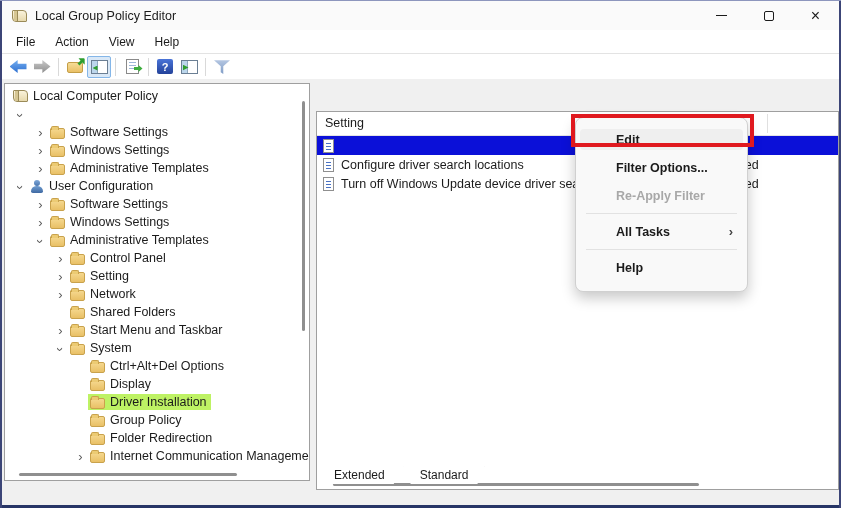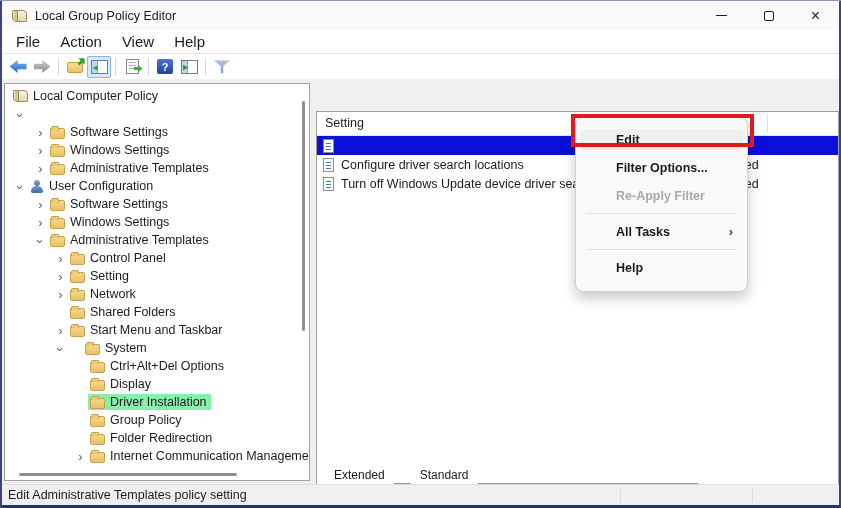--- a/index.html
+++ b/index.html
@@ -10,21 +10,21 @@
   .titlebar{position:absolute;left:2px;top:1px;width:837px;height:29px;background:#fafafa;display:flex;align-items:center;}
   .app-icon{margin-left:10px;}
   .title-text{margin-left:8px;font-size:12.5px;color:#1b1b1b;}
   .win-controls{position:absolute;right:0;top:0;height:29px;display:flex;}
   .win-btn{width:47px;height:29px;display:flex;align-items:center;justify-content:center;color:#1b1b1b;}
   .glyph-min{width:11px;height:1px;background:#1b1b1b;}
   .glyph-max{width:10px;height:10px;border:1.2px solid #1b1b1b;border-radius:2px;}
   .glyph-close{font-size:16px;line-height:1;}
   
   .menubar{position:absolute;left:2px;top:30px;width:837px;height:23px;background:#fff;display:flex;align-items:center;padding-left:6px;}
-  .menu-item{font-size:15px;color:#1b1b1b;padding:2px 8px;margin-right:4px;}
+  .menu-item{font-size:12px;color:#1b1b1b;padding:2px 8px;margin-right:4px;}
   
   .toolbar{position:absolute;left:2px;top:53px;width:837px;height:26px;background:#fff;border-top:1px solid #e3e3e3;display:flex;align-items:center;padding-left:4px;}
   .tb-btn{width:24px;height:22px;display:flex;align-items:center;justify-content:center;position:relative;border:1px solid transparent;border-radius:2px;}
   .tb-btn.active{background:#d9e8f7;border-color:#84b6e8;}
   .tb-sep{width:1px;height:18px;background:#d9d9d9;margin:0 4px;}
   .arrow-left{width:17px;height:13px;background:linear-gradient(#74aef0,#2d6fd0);clip-path:polygon(0 50%,48% 0,48% 28%,100% 28%,100% 72%,48% 72%,48% 100%);}
   .arrow-right{width:17px;height:13px;background:linear-gradient(#c9c9c9,#8e8e8e);clip-path:polygon(100% 50%,52% 0,52% 28%,0 28%,0 72%,52% 72%,52% 100%);}
   .tb-doc{width:13px;height:15px;background:#fff;border:1px solid #8a8a8a;position:relative;}
   .tb-doc::before{content:"";position:absolute;left:2px;right:2px;top:2px;height:9px;
      background:repeating-linear-gradient(to bottom,#9db6d8 0 1px,transparent 1px 3px);}
@@ -39,21 +39,21 @@
   .tb-folder-up{position:relative;width:17px;height:13px;}
   .tb-folder-up .body{position:absolute;left:0;bottom:0;width:16px;height:11px;background:linear-gradient(#f6dc97,#e9c066);border:1px solid #c49e47;border-radius:2px;}
   .tb-folder-up::after{content:"";position:absolute;right:-2px;top:-3px;width:9px;height:9px;background:#2f9e2f;clip-path:polygon(0 35%,50% 35%,50% 0,100% 50%,50% 100%,50% 65%,0 65%);transform:rotate(-45deg);}
   
   .tree-pane{position:absolute;left:4px;top:83px;width:306px;height:398px;background:#fff;border:1px solid #9f9f9f;overflow:hidden;}
   .tree-body{position:absolute;left:0;top:3px;right:10px;white-space:nowrap;}
   .tree-row{height:18px;display:flex;align-items:center;font-size:12.5px;color:#1b1b1b;}
   .chev{flex:none;width:15px;text-align:center;color:#5c5c5c;font-size:13px;line-height:1;}
   .chev.open{transform:rotate(90deg) translateX(1px);}
   .node-inner{display:flex;align-items:center;gap:5px;padding:1px 4px 1px 2px;}
-  .node-inner.sel{background:#86efac;}
+  .node-inner.sel{background:#bef264;}
   .node-label{white-space:nowrap;}
   
   .icon-folder{flex:none;width:15px;height:11px;background:linear-gradient(#f5d88e,#e9c066);border:1px solid #c9a24c;border-radius:1px 2px 2px 2px;position:relative;margin-top:2px;}
   .icon-folder::before{content:"";position:absolute;top:-3px;left:0px;width:6px;height:3px;background:#eccb74;border:1px solid #c9a24c;border-bottom:none;border-radius:2px 2px 0 0;}
   .icon-scroll{flex:none;width:15px;height:12px;background:linear-gradient(#faf3dc,#e7d9ad);border:1px solid #9a8a58;border-radius:1px 4px 1px 4px;position:relative;}
   .icon-scroll::before{content:"";position:absolute;left:1px;top:0;bottom:0;width:3px;background:#d6c693;border-right:1px solid #9a8a58;}
   .icon-computer{flex:none;width:15px;height:13px;position:relative;}
   .icon-computer::before{content:"";position:absolute;left:0;top:0;width:13px;height:9px;border:1px solid #44628c;background:linear-gradient(135deg,#a8cdf2,#4d7cbd);border-radius:1px;}
   .icon-computer::after{content:"";position:absolute;left:3px;top:9px;width:8px;height:3px;background:#8a9bb0;}
   .icon-user{flex:none;width:14px;height:13px;position:relative;}
@@ -245,21 +245,21 @@
             <span class="node-label">Shared Folders</span>
           </span>
         </div>
         <div class="tree-row" style="margin-left: 48px;">
           <span class="chev">›</span>
           <span class="node-inner">
             <span class="icon-folder"></span>
             <span class="node-label">Start Menu and Taskbar</span>
           </span>
         </div>
-        <div class="tree-row" style="margin-left: 48px; gap: 15px;">
+        <div class="tree-row" style="margin-left: 48px;">
           <span class="chev open">›</span>
           <span class="node-inner">
             <span class="icon-folder"></span>
             <span class="node-label">System</span>
           </span>
         </div>
         <div class="tree-row" style="margin-left: 68px;">
           <span class="chev"></span>
           <span class="node-inner">
             <span class="icon-folder"></span>
@@ -342,19 +342,14 @@
       <div class="cm-item">Filter Options...</div>
       <div class="cm-item disabled">Re-Apply Filter</div>
       <div class="cm-sep"></div>
       <div class="cm-item">All Tasks<span class="cm-sub">›</span></div>
       <div class="cm-sep"></div>
       <div class="cm-item">Help</div>
     </div>
 
   <div class="red-box"></div>
 
-  <div class="statusbar">
-    <span class="status-text">Edit Administrative Templates policy setting</span>
-    <span class="sb-sep" style="left:618px;"></span>
-    <span class="sb-sep" style="left:750px;"></span>
-  </div>
 
 </div>
 
 </body></html>

